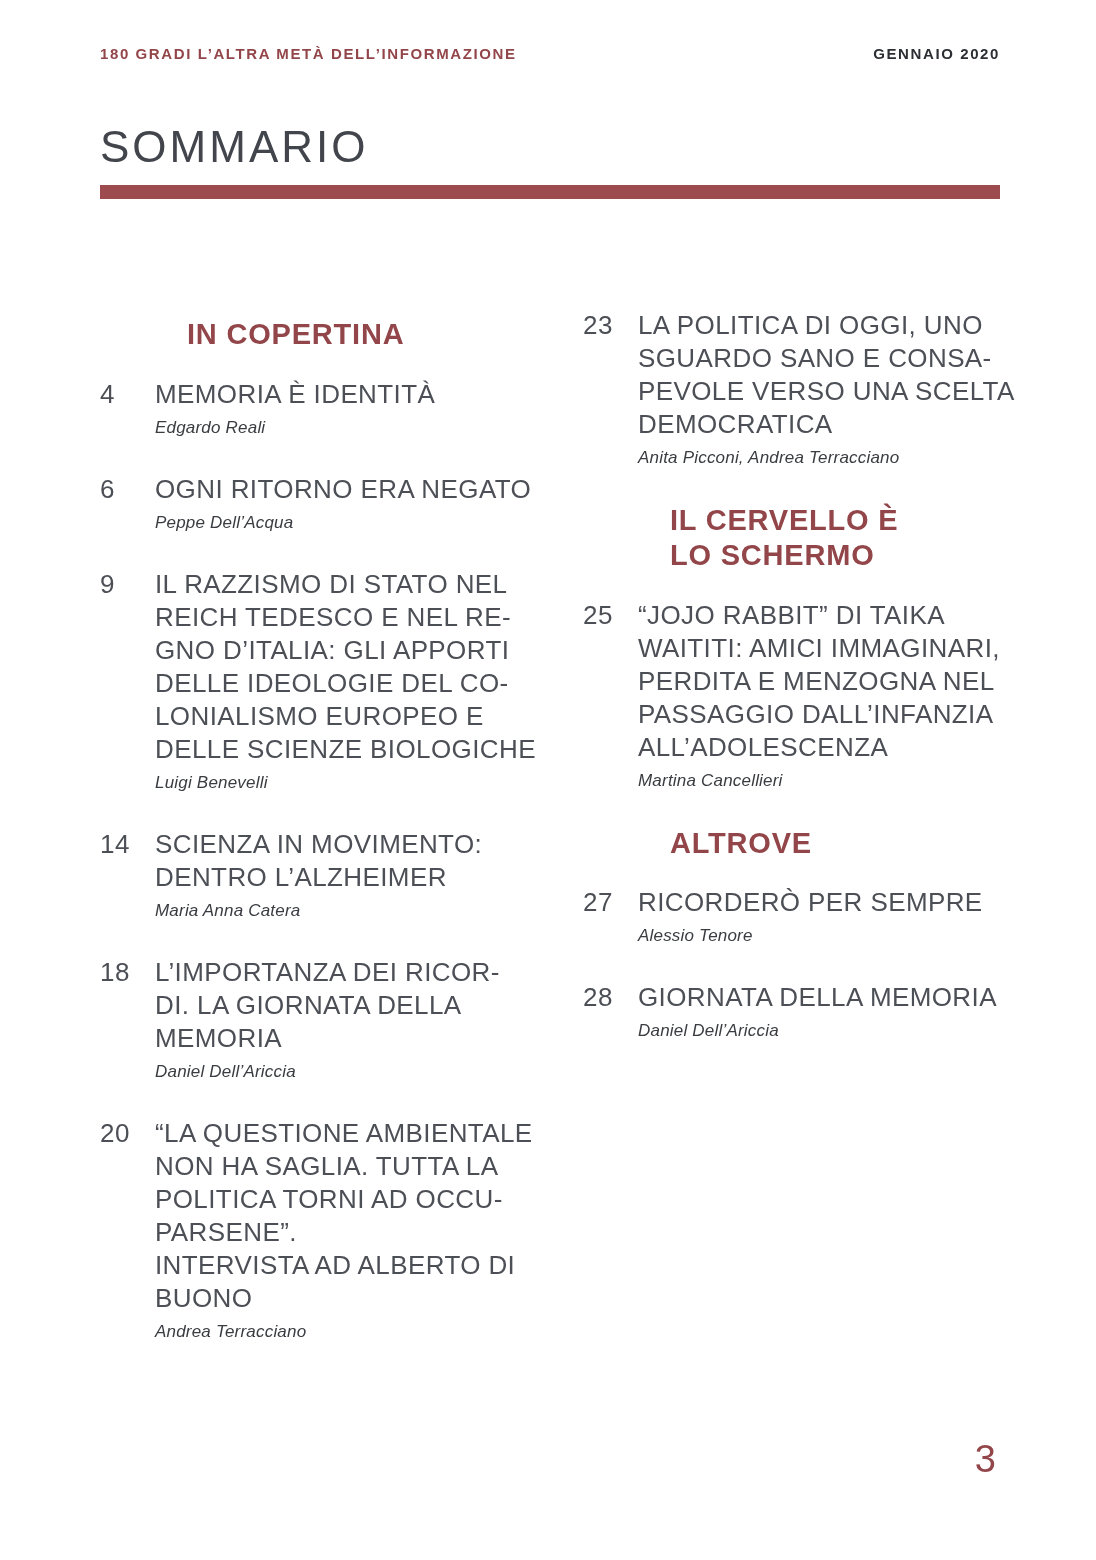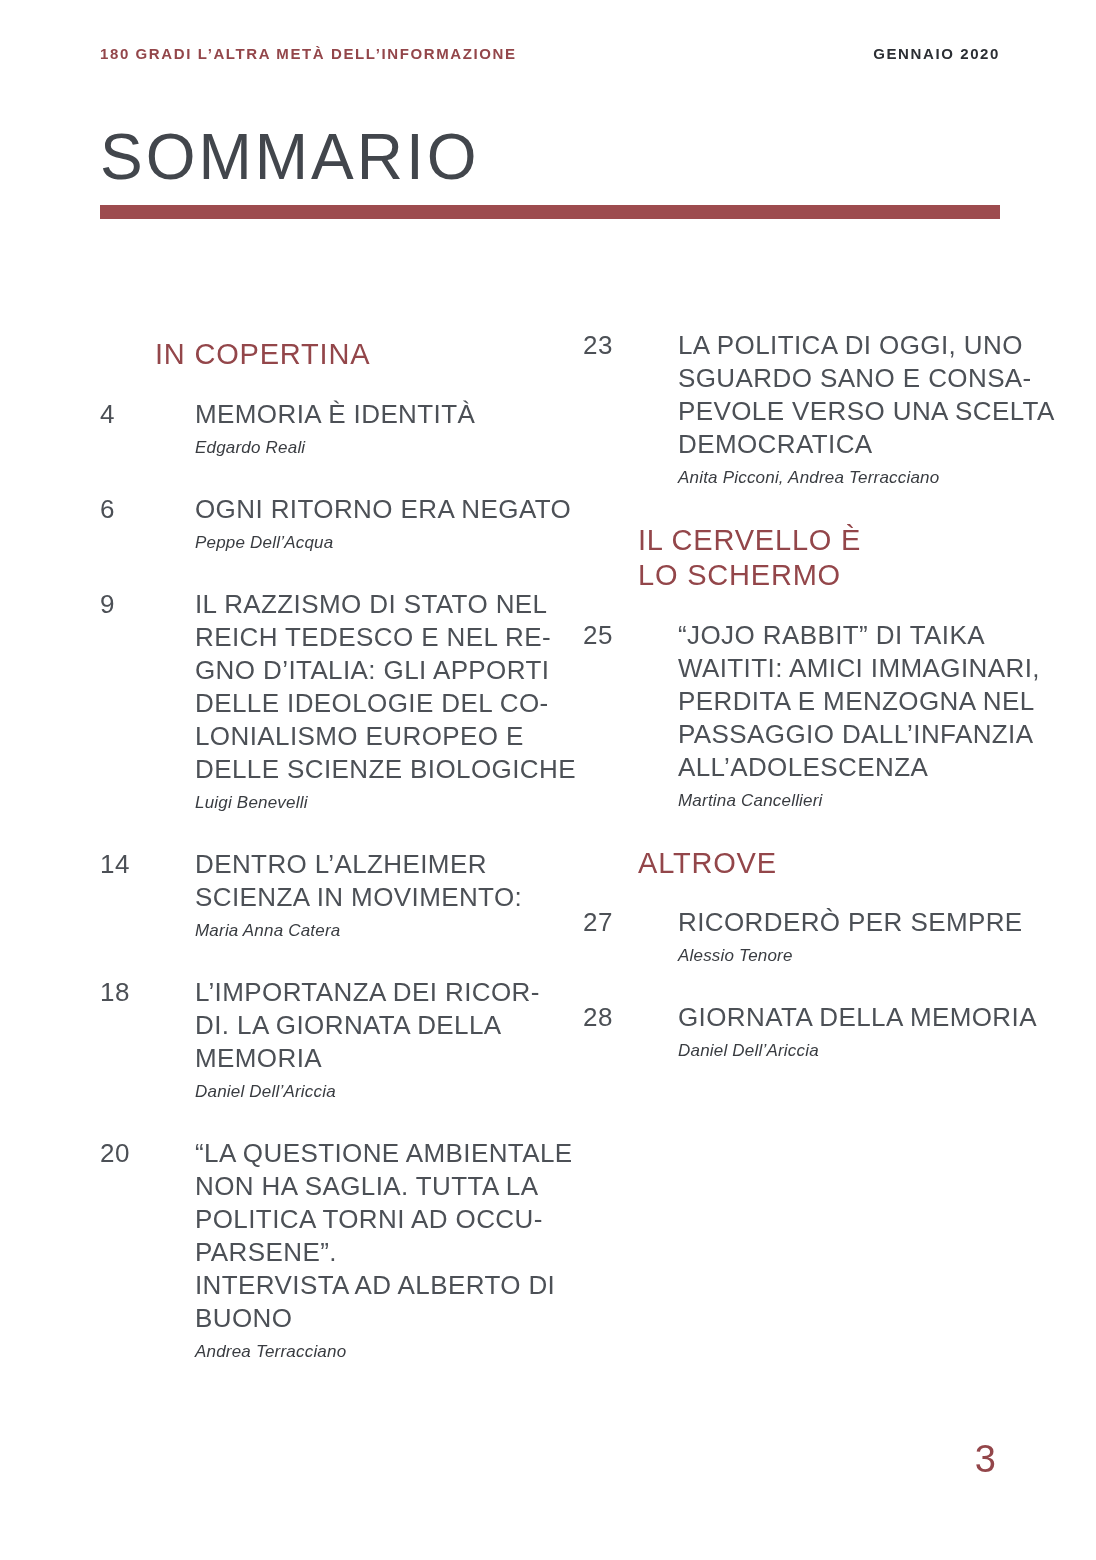--- a/index.html
+++ b/index.html
@@ -29,43 +29,42 @@
     letter-spacing:1.6px;
   }
   .issue-date{
     color:var(--date-dark);font-weight:bold;font-size:15px;
     letter-spacing:1.6px;
     margin-left:15px;
   }
   
   .page-title{
     margin-top:63px;
-    font-size:64px;font-weight:300;color:var(--sommario-gray);
+    font-size:44px;font-weight:300;color:var(--sommario-gray);
     letter-spacing:3px;line-height:1;
   }
   .title-rule{
     margin-top:16px;height:14px;width:900px;background:var(--accent-bar);
   }
   
   .toc{
     margin-top:110px;
     display:grid;grid-template-columns:435px 1fr;column-gap:48px;
     align-items:start;
   }
   .toc-column{min-width:0;}
   .section-header{
-    margin-left:55px;margin-bottom:26px;margin-top:8px;
-    color:var(--accent-text);font-weight:400;font-size:29px;
+    margin-left:87px;margin-bottom:26px;margin-top:8px;
+    color:var(--accent-text);font-weight:700;font-size:29px;
     letter-spacing:0.8px;line-height:1.2;
   }
   .entry + .section-header{margin-top:14px;}
   .entry{
     display:grid;grid-template-columns:55px 1fr;
     margin-bottom:31px;
-    gap:40px;
   }
   .entry-page{
     color:var(--title-gray);font-size:26px;line-height:33px;
     letter-spacing:0.5px;
   }
   .entry-title{
     color:var(--title-gray);font-size:26px;line-height:33px;
     letter-spacing:0.4px;white-space:nowrap;
   }
   .entry-author{
@@ -125,22 +124,22 @@
               <div>LONIALISMO EUROPEO E</div>
               <div>DELLE SCIENZE BIOLOGICHE</div>
             </div>
       <div class="entry-author">Luigi Benevelli</div>
     </div>
   </div>
         <div class="entry">
     <div class="entry-page">14</div>
     <div class="entry-body">
       <div class="entry-title">
+              <div>SCIENZA IN MOVIMENTO:</div>
               <div>DENTRO L’ALZHEIMER</div>
-              <div>SCIENZA IN MOVIMENTO:</div>
             </div>
       <div class="entry-author">Maria Anna Catera</div>
     </div>
   </div>
         <div class="entry">
     <div class="entry-page">18</div>
     <div class="entry-body">
       <div class="entry-title">
               <div>L’IMPORTANZA DEI RICOR-</div>
               <div>DI. LA GIORNATA DELLA</div>

